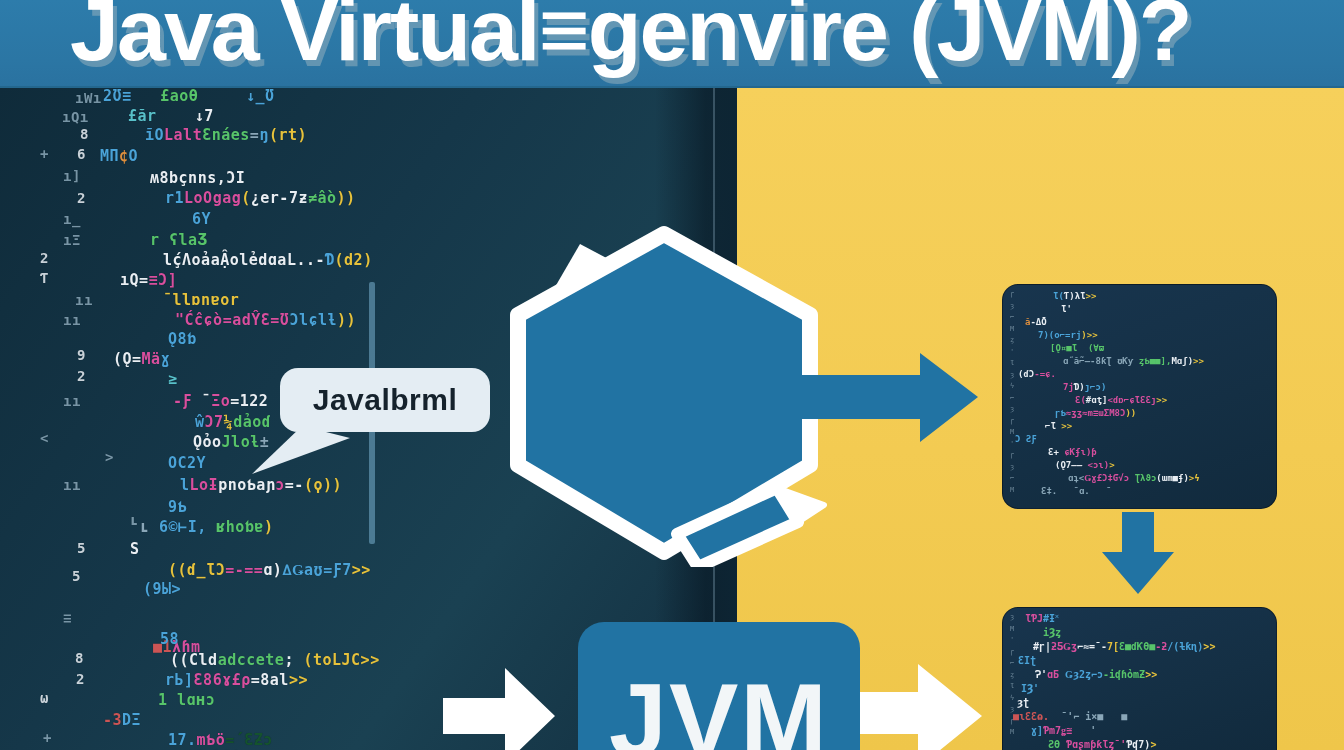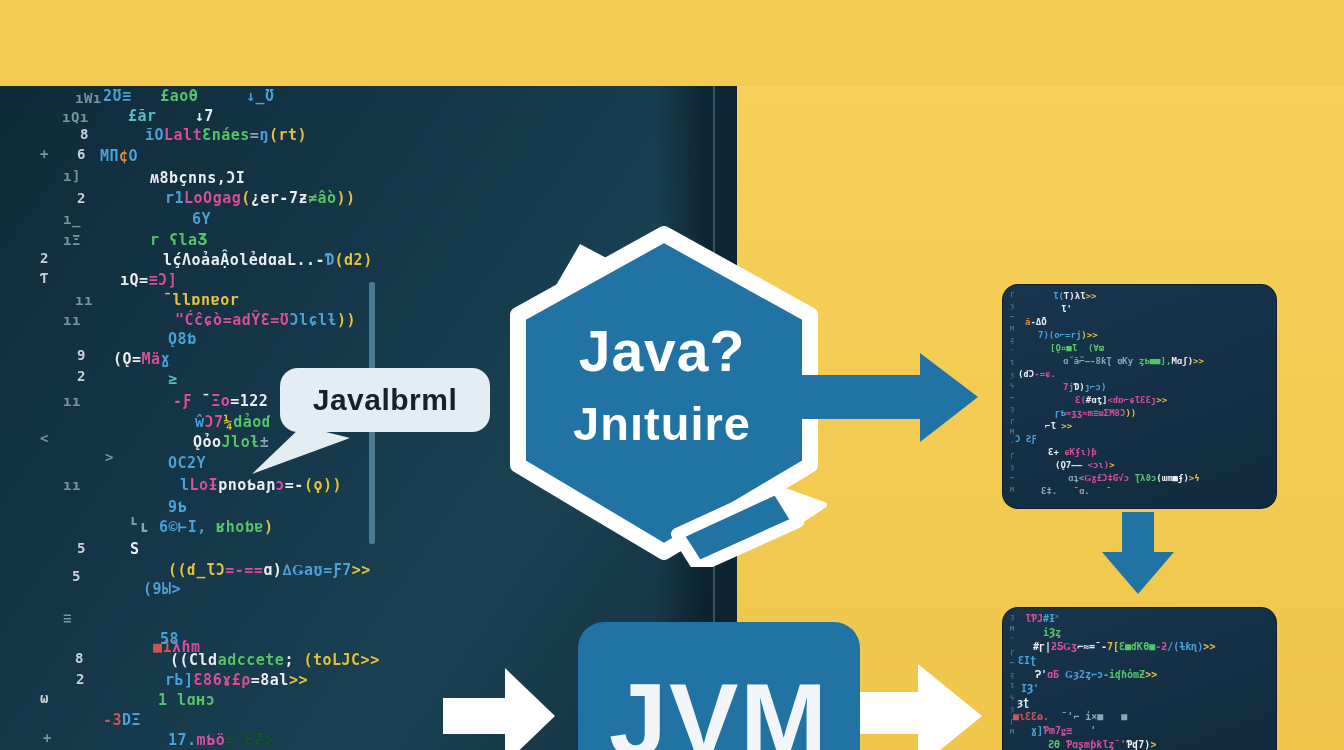--- a/index.html
+++ b/index.html
@@ -157,22 +157,20 @@
   </div>
 
   <svg class="hexwrap" viewBox="0 0 336 345">
     <polygon points="52,84 88,22 122,40 86,102" fill="#ffffff"></polygon>
     <polygon points="172,12 318,93 318,243 172,330 26,243 26,93" fill="#2173a3" stroke="#ffffff" stroke-width="16" stroke-linejoin="round"></polygon>
     <g>
       <polygon points="185,312 285,266 306,300 206,345" fill="#2173a3" stroke="#ffffff" stroke-width="12" stroke-linejoin="round"></polygon>
       <polygon points="285,266 332,283 306,300" fill="#ffffff" stroke="#ffffff" stroke-width="6" stroke-linejoin="round"></polygon>
     </g>
   </svg>
-  <div class="badge-title">Java?</div>
-  <div class="badge-sub">Jnıtuire</div>
 
   <svg class="arr" style="left:800px;top:345px;" width="185" height="105">
     <polygon points="0,30 120,30 120,8 178,52 120,97 120,74 0,74" fill="#2173a3"></polygon>
   </svg>
   <svg class="arr" style="left:1098px;top:512px;" width="80" height="84">
     <polygon points="24,0 56,0 56,40 76,40 40,82 4,40 24,40" fill="#2173a3"></polygon>
   </svg>
 
   <div class="panel panel1 p1">
     <div class="pgutter" id="p1g">ɼ
@@ -242,14 +240,17 @@
     <polygon points="0,38 62,38 62,8 112,56 62,104 62,74 0,74" fill="#ffffff"></polygon>
   </svg>
   <svg class="arr" style="left:860px;top:658px;" width="125" height="112">
     <polygon points="0,34 58,34 58,6 122,58 58,110 58,76 0,76" fill="#ffffff"></polygon>
   </svg>
 
   <div class="jvmbox">
     <span>JVM</span>
   </div>
 
+  <div class="banner">
+    <h1>Java Virtual≡genvire (JVM)?</h1>
+  </div>
 
 </div>
 
 </body></html>

